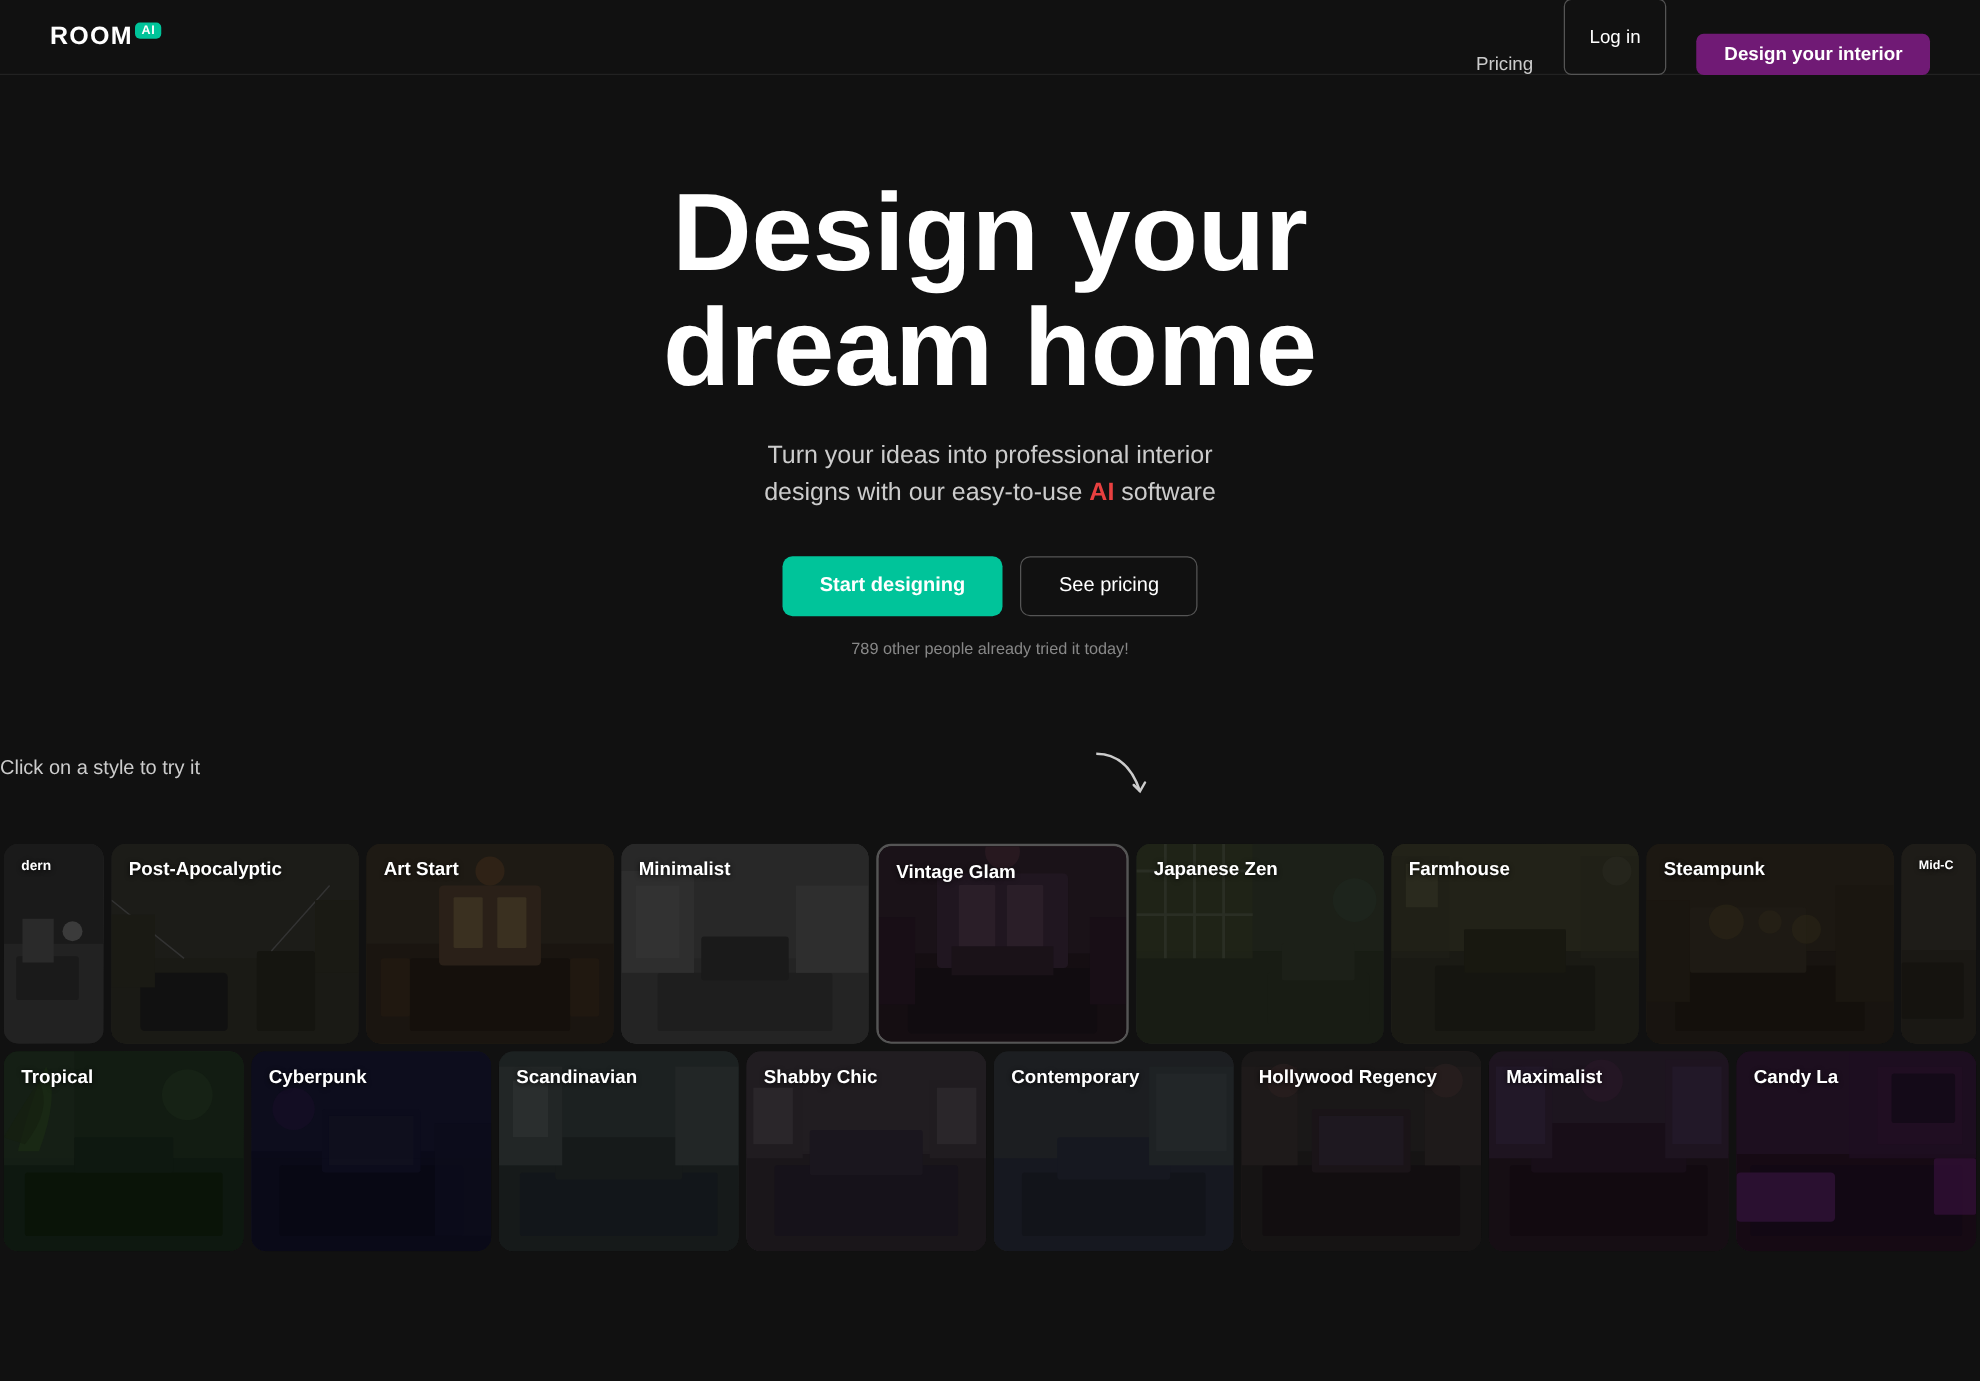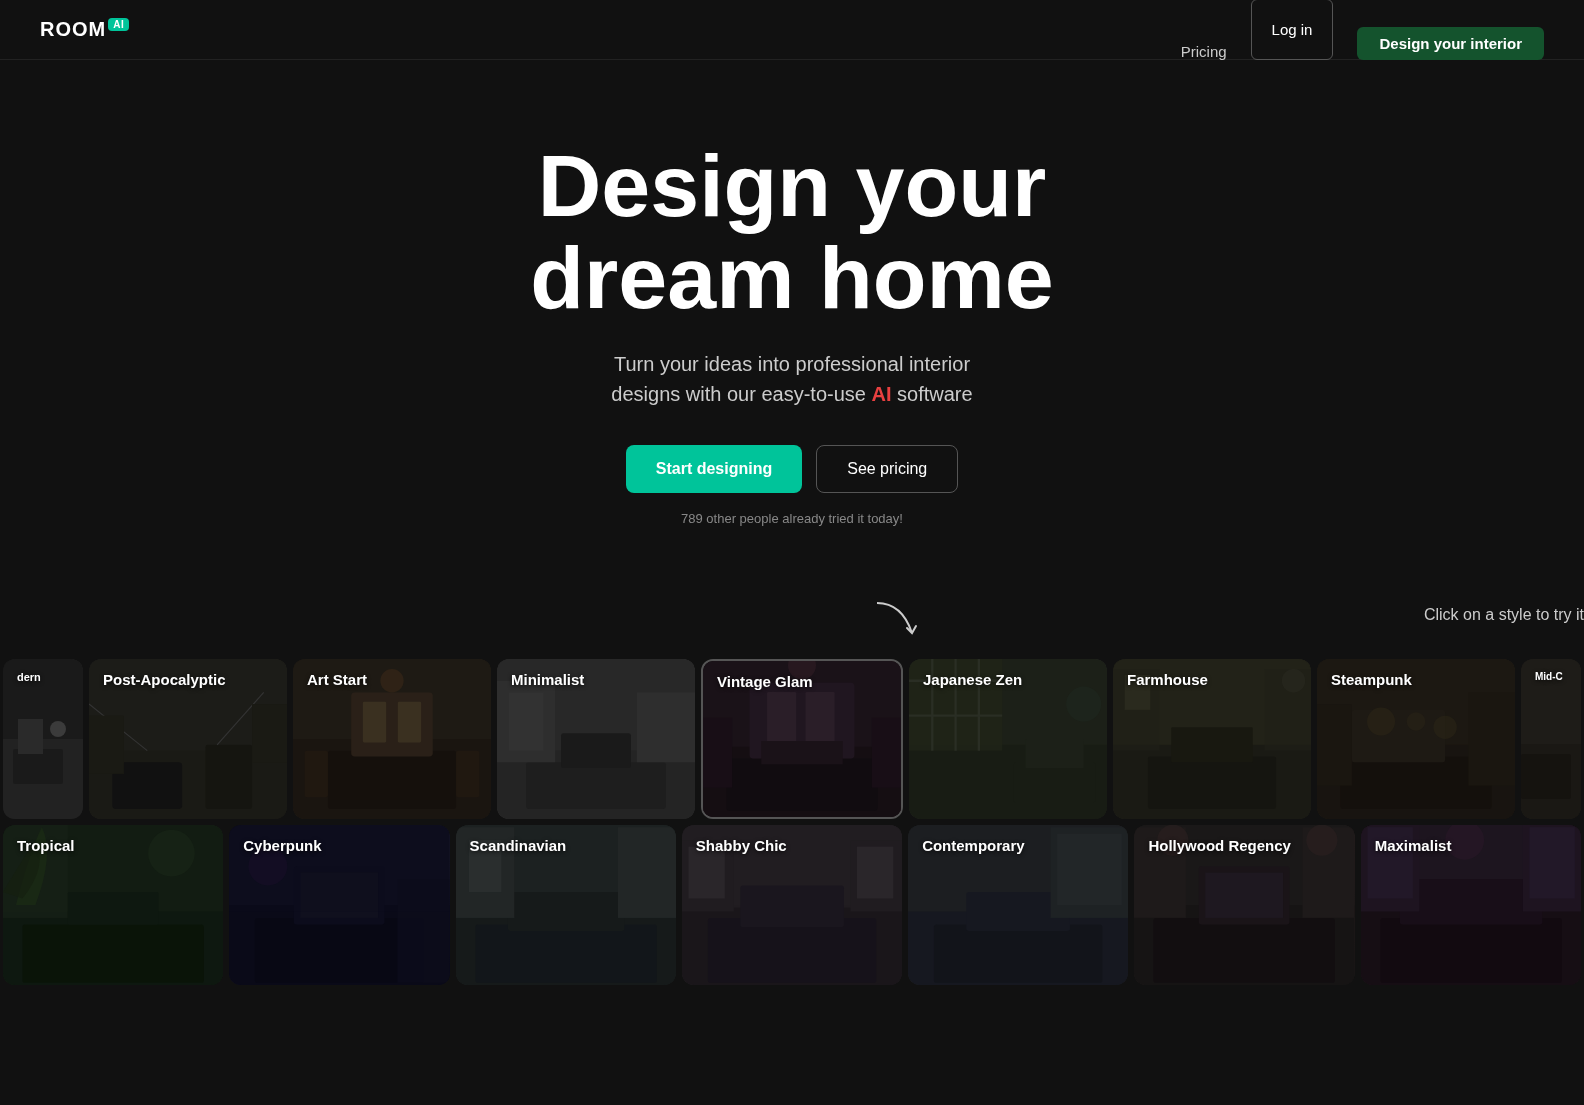--- a/index.html
+++ b/index.html
@@ -55,21 +55,21 @@
     .nav-login {
       background: transparent;
       border: 1px solid #555;
       color: #fff;
       padding: 21px 20px;
       border-radius: 6px;
       font-size: 15px;
       cursor: pointer;
     }
     .nav-cta {
-      background: #14532d;
+      background: #701a75;
       border: none;
       color: #fff;
       padding: 8px 22px;
       border-radius: 6px;
       font-size: 15px;
       font-weight: 600;
       cursor: pointer;
     }
 
     
@@ -123,24 +123,24 @@
     .hero-note {
       font-size: 13px;
       color: #888;
     }
 
     
     .styles-section {
       padding: 20px 0 0;
     }
     .styles-prompt {
-      text-align: right;
+      text-align: left;
       font-size: 16px;
       color: #ccc;
-      margin-bottom: 8px;
+      margin-bottom: 24px;
       position: relative;
       display: inline-block;
       width: 100%;
     }
     .arrow-svg {
       position: absolute;
       right: calc(50% - 130px);
       top: 10px;
     }
 
@@ -511,14 +511,33 @@
           <rect x="0" y="15" width="45" height="70" fill="#1e1420"></rect>
           <rect x="5" y="20" width="35" height="55" fill="#221828"></rect>
           <circle cx="80" cy="30" r="15" fill="#2a1828" opacity="0.6"></circle>
           <rect x="125" y="15" width="45" height="70" fill="#1e1420"></rect>
           <rect x="130" y="20" width="35" height="55" fill="#221828"></rect>
         </svg>
       </div>
       <span class="style-card-label">Maximalist</span>
     </div>
 
+    <div class="style-card">
+      <div class="room-scene bg-candylal">
+        <svg viewBox="0 0 170 160" preserveAspectRatio="xMidYMid slice">
+          <rect width="170" height="160" fill="#1a0e1a"></rect>
+          <rect x="0" y="80" width="170" height="80" fill="#160a14"></rect>
+          <rect x="0" y="0" width="170" height="82" fill="#1e1020" opacity="0.9"></rect>
+          <rect x="10" y="90" width="150" height="50" fill="#120814" rx="2"></rect>
+          <rect x="80" y="10" width="90" height="75" fill="#1e0e20" opacity="0.8"></rect>
+          <rect x="100" y="20" width="60" height="55" fill="#200e22"></rect>
+
+          <rect x="0" y="95" width="70" height="35" fill="#2a1030" rx="3"></rect>
+
+          <rect x="110" y="25" width="45" height="35" fill="#140a18" rx="2"></rect>
+
+          <rect x="140" y="85" width="30" height="40" fill="#3a1040" opacity="0.6" rx="2"></rect>
+        </svg>
+      </div>
+      <span class="style-card-label">Candy La</span>
+    </div>
   </div>
 </section>
 
 </body></html>

